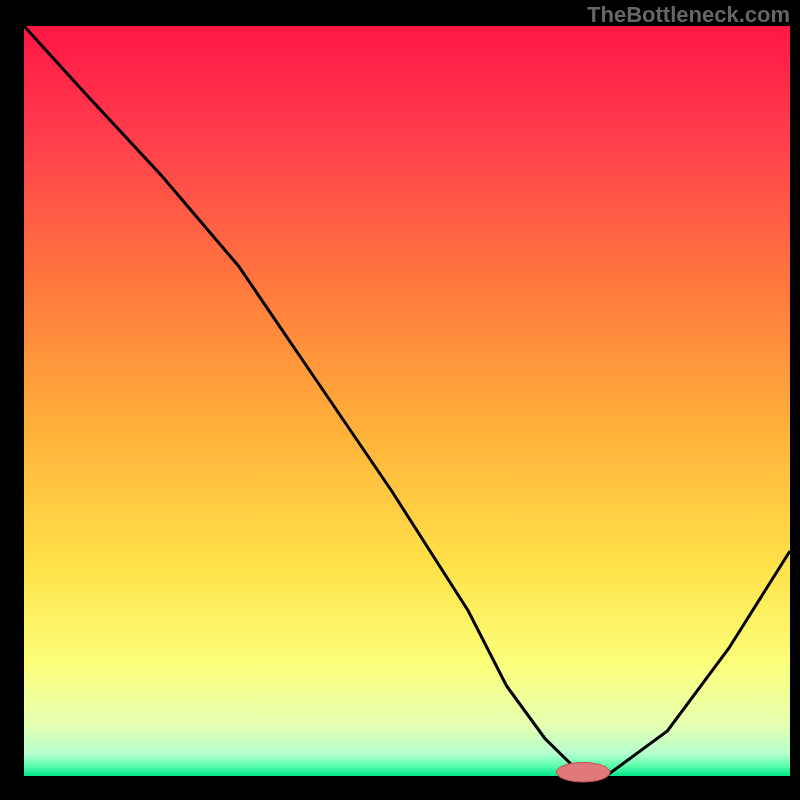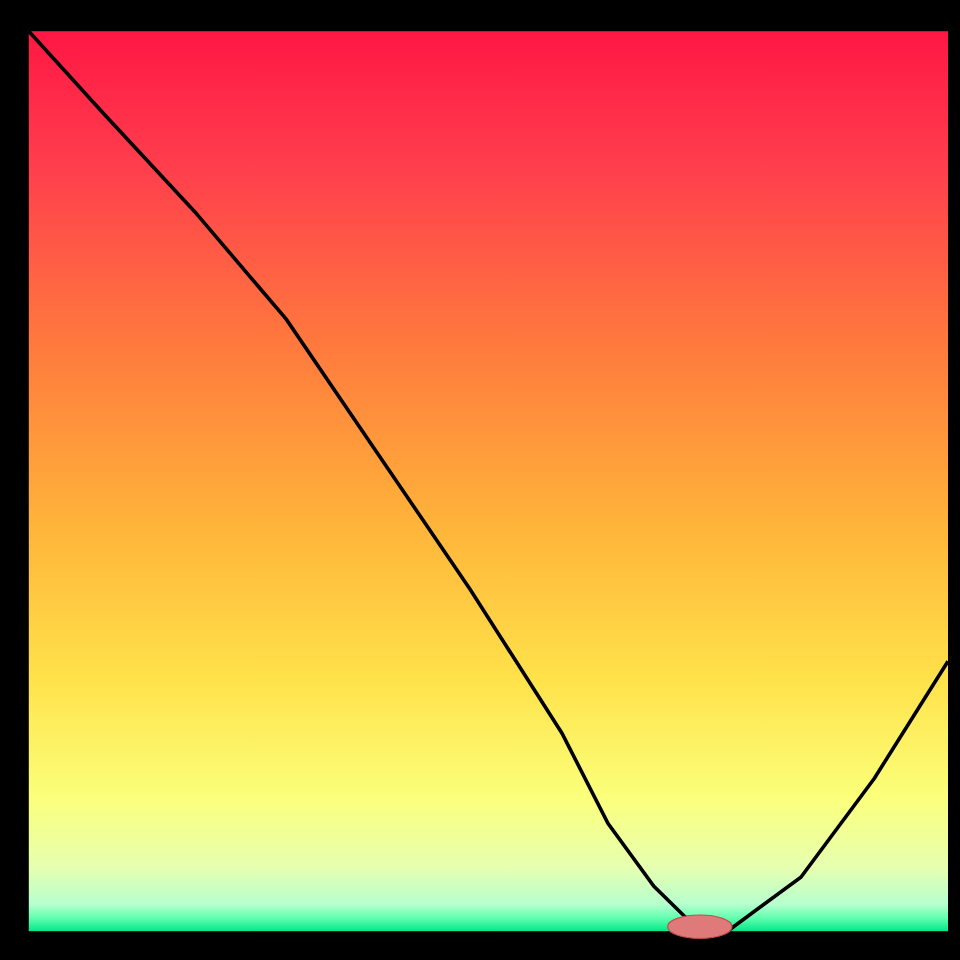--- a/index.html
+++ b/index.html
@@ -29,20 +29,21 @@
   svg.plot {
     position: absolute;
     top: 0;
     left: 0;
   }
 </style>
 </head>
 <body>
 
 <div class="frame">
+  <div class="watermark">TheBottleneck.com</div>
   <svg class="plot" width="800" height="800" viewBox="0 0 800 800">
     <defs>
       <linearGradient id="bg-grad" x1="0" y1="0" x2="0" y2="1">
           <stop offset="0%" stop-color="#ff1744"></stop>
           <stop offset="15%" stop-color="#ff3e4d"></stop>
           <stop offset="35%" stop-color="#ff7a3d"></stop>
           <stop offset="55.00000000000001%" stop-color="#ffb43a"></stop>
           <stop offset="72%" stop-color="#ffe24a"></stop>
           <stop offset="85%" stop-color="#fbff7a"></stop>
           <stop offset="93%" stop-color="#e6ffb0"></stop>

